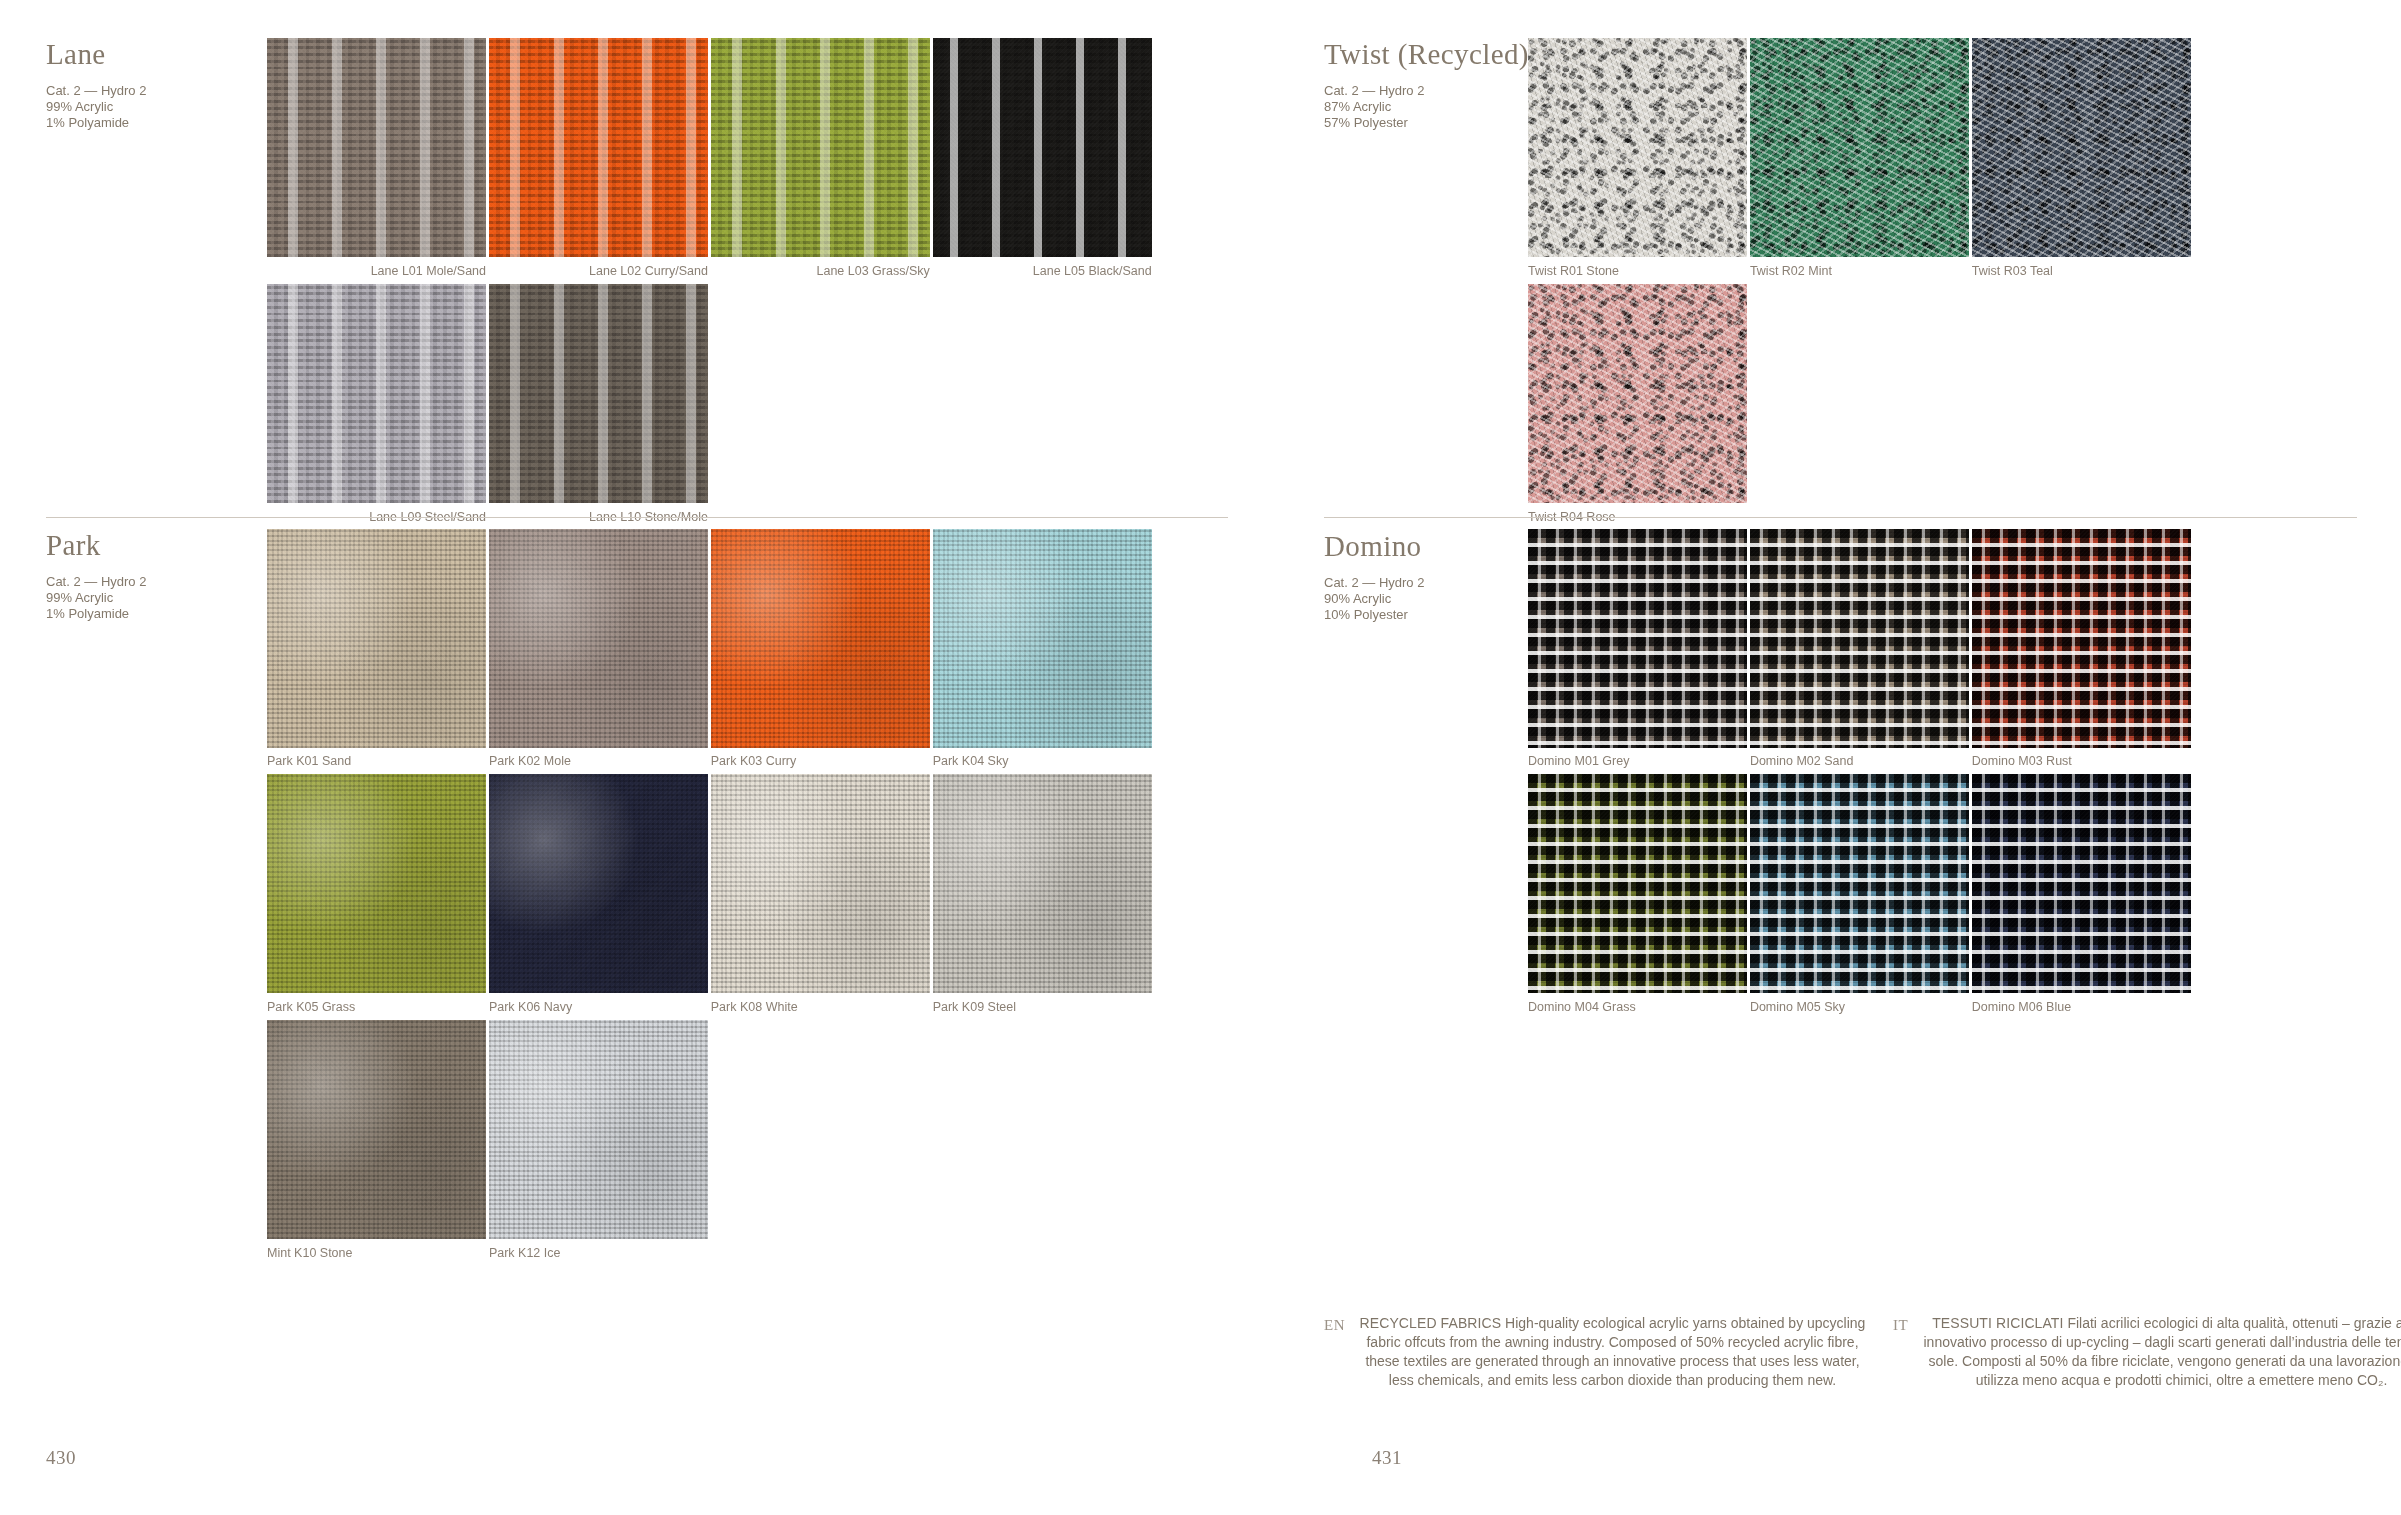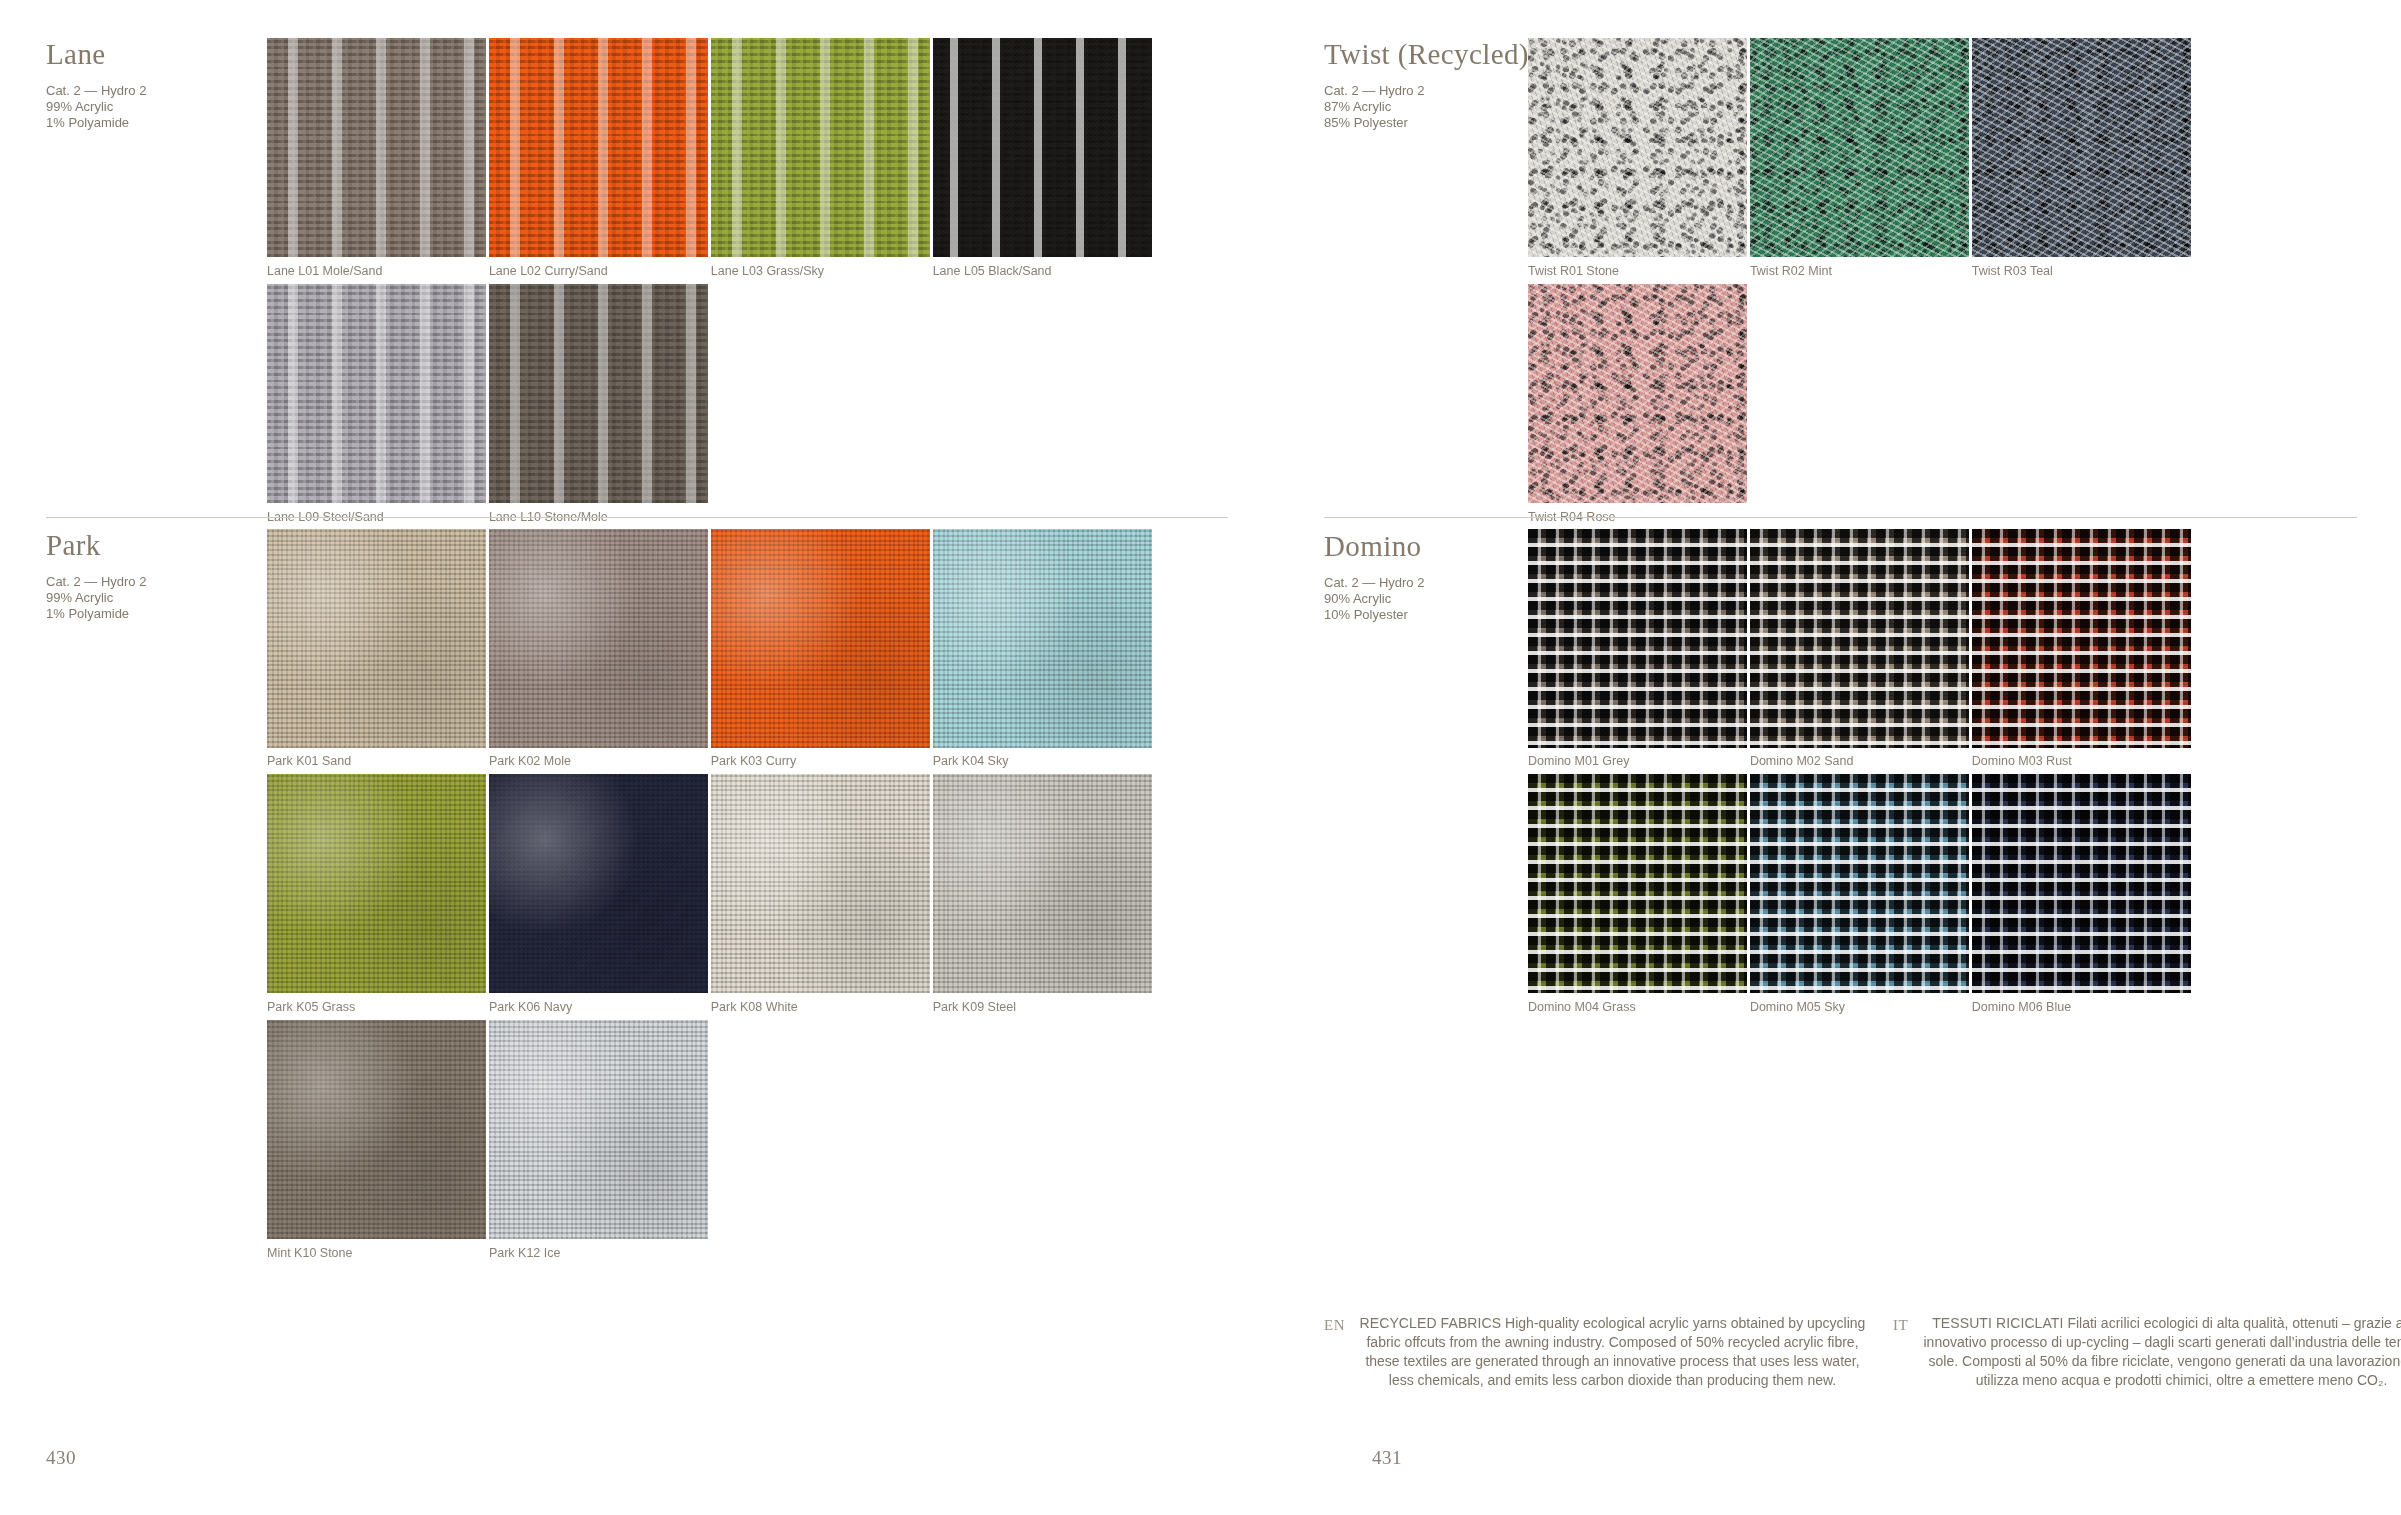--- a/index.html
+++ b/index.html
@@ -231,21 +231,21 @@
 
     <div class="section" id="sec-lane" style="left:46px; top:38px; width:1182px;">
       <div class="sec-head">
         <div class="sec-title">Lane</div>
         <div class="sec-meta">
           <div>Cat. 2 — Hydro 2</div>
           <div>99% Acrylic</div>
           <div>1% Polyamide</div>
         </div>
       </div>
-      <div class="grid" id="grid-lane" style="left:221px; width:961px;">
+      <div class="grid" id="grid-lane" style="left:221px; width:961px;text-align:right;">
           <div class="swatch-cell">
             <div class="swatch" style="background: linear-gradient(135deg, rgb(222, 214, 200) 0%, rgb(222, 214, 200) 100%);">
               <div class="tex tex-lane" style="background-color: rgb(139, 125, 114); --alt: #ded6c8;"></div>
               <div class="grain"></div>
             </div>
             <div class="swatch-label">Lane L01 Mole/Sand</div>
           </div>
           <div class="swatch-cell">
             <div class="swatch" style="background: linear-gradient(135deg, rgb(232, 223, 205) 0%, rgb(232, 223, 205) 100%);">
               <div class="tex tex-lane" style="background-color: rgb(240, 90, 20); --alt: #e8dfcd;"></div>
@@ -372,21 +372,21 @@
   </div>
 
   <div class="page page-right">
 
     <div class="section" id="sec-twist" style="left:46px; top:38px; width:1033px;">
       <div class="sec-head">
         <div class="sec-title">Twist (Recycled)</div>
         <div class="sec-meta">
           <div>Cat. 2 — Hydro 2</div>
           <div>87% Acrylic</div>
-          <div>85% Polyester</div>
+          <div>57% Polyester</div>
         </div>
       </div>
       <div class="grid" id="grid-twist" style="left:204px; width:831px;">
           <div class="swatch-cell">
             <div class="swatch" style="background: linear-gradient(135deg, rgb(110, 106, 99) 0%, rgb(110, 106, 99) 100%);">
               <div class="tex tex-twist" style="background-color: rgb(217, 214, 207); --alt: #6e6a63;"></div>
               <div class="grain"></div>
             </div>
             <div class="swatch-label">Twist R01 Stone</div>
           </div>

